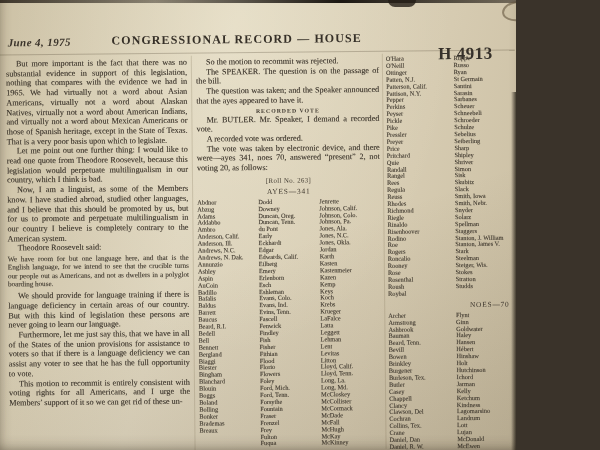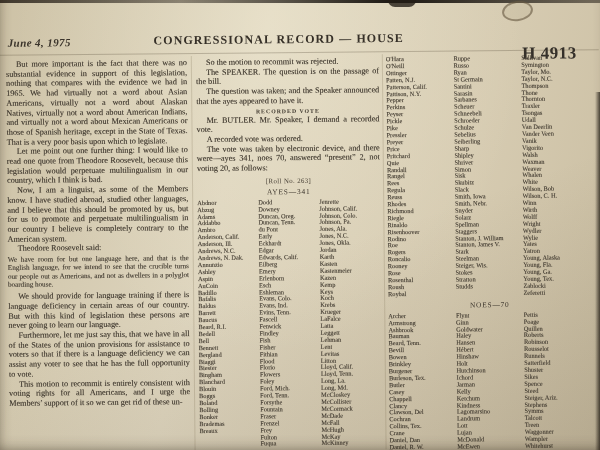--- a/index.html
+++ b/index.html
@@ -1,17 +1,17 @@
 <!DOCTYPE html>
 <html><head>
 <meta charset="utf-8">
 <style>
   html,body{margin:0;padding:0;width:600px;height:450px;overflow:hidden;background:#3a332a;}
   .photo{
-    position:relative;width:600px;height:450px;overflow:hidden;
+    position:relative;width:516px;height:450px;overflow:hidden;
     background:
       radial-gradient(ellipse at 45% 6%, rgba(255,250,228,.30), transparent 55%),
       linear-gradient(160deg, rgba(0,0,0,0) 55%, rgba(60,48,32,.14)),
       linear-gradient(105deg,#cdc2a6,#ddd4bd 38%,#d6cbb1 72%,#c9bda1);
     font-family:"Liberation Serif","DejaVu Serif",serif;
     color:#42ureau;
     color:#423b31;
   }
   .photo::after{content:"";position:absolute;inset:0;pointer-events:none;
     box-shadow:inset 0 -8px 14px -8px rgba(40,30,18,.45), inset 8px 0 12px -8px rgba(40,30,18,.30);}

